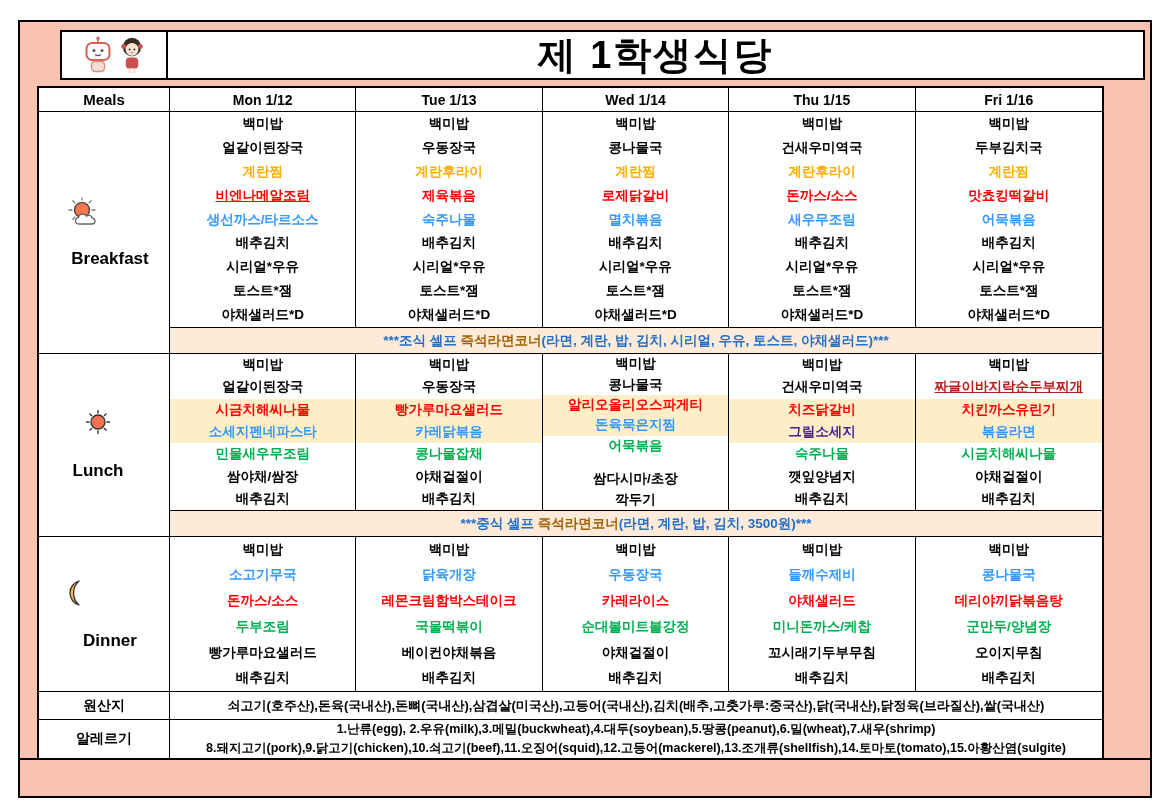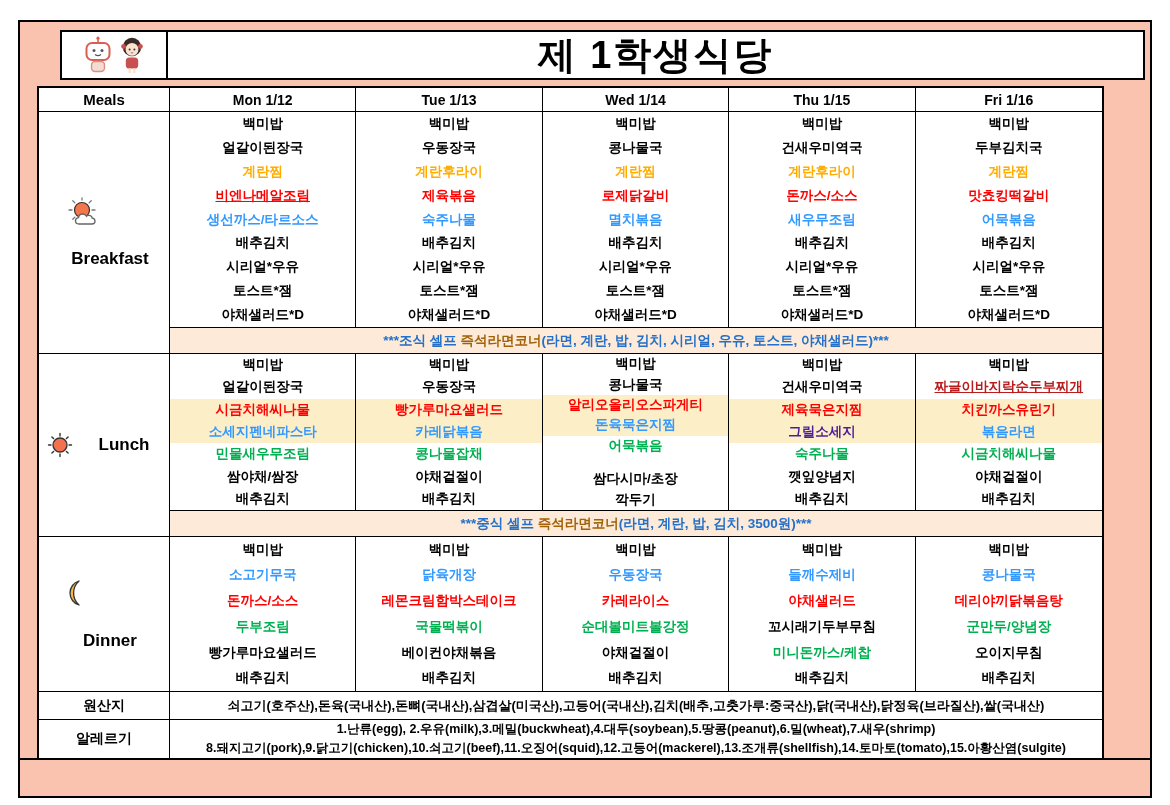--- a/index.html
+++ b/index.html
@@ -51,21 +51,21 @@
   .day-h { font-size: 14px; }
   .day-cell { flex-direction: column; align-items: stretch; }
   .mi { flex: 1 1 0; display: flex; align-items: center; justify-content: center;
         font-size: 13.5px; white-space: nowrap; }
   .lunch-day .mi:nth-child(3), .lunch-day .mi:nth-child(4) { background: #FCEFC8; }
   .notice { background: #FDEAD9; font-size: 13.5px; white-space: nowrap; }
   .nb { color: #2470C8; }
   .nr { color: #a16207; }
   .meal-label { font-size: 17px; padding-left: 12px; }
   .ml-col { flex-direction: column; gap: 22px; }
-  .lunch-group { display: flex; align-items: center; gap: 26px; transform: translateX(-12px); }
+  .lunch-group { display: flex; align-items: center; gap: 26px; transform: translateX(-12px); flex-direction: column; }
   .bf-icon { transform: translateX(-25px); }
   .dn-icon { transform: translateX(-35px); }
   .side-label { font-size: 14px; }
   .origin-content { font-size: 13px; white-space: nowrap; }
   .allergy-content { font-size: 12.5px; flex-direction: column; line-height: 1.55; }
   .bottom-band { flex: 1 1 auto; border-top: 2px solid #000; }
 </style>
 </head>
 <body>
 
@@ -226,21 +226,21 @@
       <div class="mi" style="color: rgb(0, 0, 0);">콩나물국</div>
       <div class="mi" style="color: rgb(255, 0, 0);">알리오올리오스파게티</div>
       <div class="mi" style="color: rgb(51, 153, 255);">돈육묵은지찜</div>
       <div class="mi" style="color: rgb(0, 176, 80);">어묵볶음</div>
       <div class="mi" style="color: rgb(0, 0, 0); margin-top: 13px;">쌈다시마/초장</div>
       <div class="mi" style="color: rgb(0, 0, 0);">깍두기</div>
     </div>
     <div class="c day-cell lunch-day" style="grid-area:4/5/5/6">
       <div class="mi" style="color: rgb(0, 0, 0);">백미밥</div>
       <div class="mi" style="color: rgb(0, 0, 0);">건새우미역국</div>
-      <div class="mi" style="color: rgb(255, 0, 0);">제육묵은지찜</div>
+      <div class="mi" style="color: rgb(255, 0, 0);">치즈닭갈비</div>
       <div class="mi" style="color: #4c1d95;">그릴소세지</div>
       <div class="mi" style="color: rgb(0, 176, 80);">숙주나물</div>
       <div class="mi" style="color: rgb(0, 0, 0);">깻잎양념지</div>
       <div class="mi" style="color: rgb(0, 0, 0);">배추김치</div>
     </div>
     <div class="c day-cell lunch-day lc" style="grid-area:4/6/5/7">
       <div class="mi" style="color: rgb(0, 0, 0);">백미밥</div>
       <div class="mi" style="color: #b91c1c; text-decoration: underline;">짜글이바지락순두부찌개</div>
       <div class="mi" style="color: rgb(255, 0, 0);">치킨까스유린기</div>
       <div class="mi" style="color: rgb(51, 153, 255);">볶음라면</div>
@@ -281,22 +281,22 @@
       <div class="mi" style="color: rgb(51, 153, 255);">우동장국</div>
       <div class="mi" style="color: rgb(255, 0, 0);">카레라이스</div>
       <div class="mi" style="color: rgb(0, 176, 80);">순대볼미트볼강정</div>
       <div class="mi" style="color: rgb(0, 0, 0);">야채겉절이</div>
       <div class="mi" style="color: rgb(0, 0, 0);">배추김치</div>
     </div>
     <div class="c day-cell" style="grid-area:6/5/7/6">
       <div class="mi" style="color: rgb(0, 0, 0);">백미밥</div>
       <div class="mi" style="color: rgb(51, 153, 255);">들깨수제비</div>
       <div class="mi" style="color: rgb(255, 0, 0);">야채샐러드</div>
+      <div class="mi" style="color: rgb(0, 176, 80);">미니돈까스/케찹</div>
       <div class="mi" style="color: rgb(0, 0, 0);">꼬시래기두부무침</div>
-      <div class="mi" style="color: rgb(0, 176, 80);">미니돈까스/케찹</div>
       <div class="mi" style="color: rgb(0, 0, 0);">배추김치</div>
     </div>
     <div class="c day-cell lc" style="grid-area:6/6/7/7">
       <div class="mi" style="color: rgb(0, 0, 0);">백미밥</div>
       <div class="mi" style="color: rgb(51, 153, 255);">콩나물국</div>
       <div class="mi" style="color: rgb(255, 0, 0);">데리야끼닭볶음탕</div>
       <div class="mi" style="color: rgb(0, 176, 80);">군만두/양념장</div>
       <div class="mi" style="color: rgb(0, 0, 0);">오이지무침</div>
       <div class="mi" style="color: rgb(0, 0, 0);">배추김치</div>
     </div>

